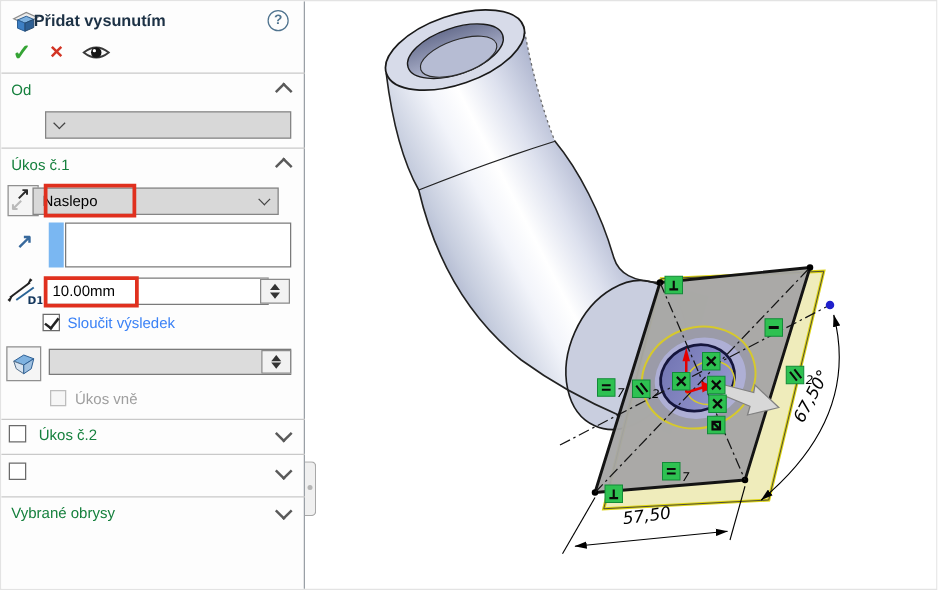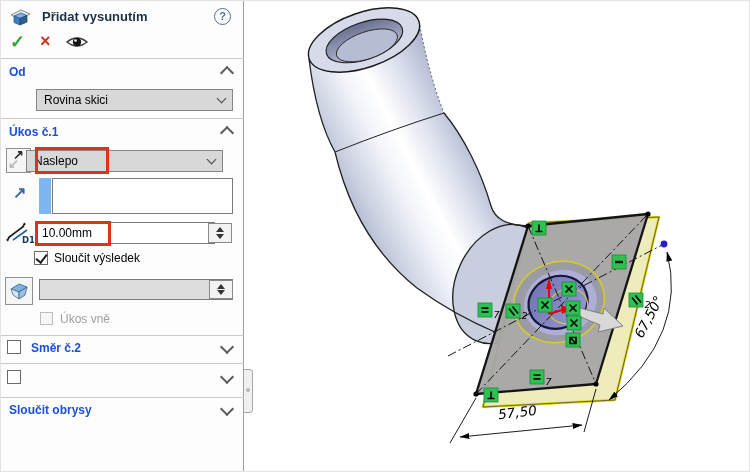--- a/index.html
+++ b/index.html
@@ -1,23 +1,23 @@
 <!DOCTYPE html>
 <html><head>
 <meta charset="utf-8">
 <style>
   html,body{margin:0;padding:0;background:#fff;}
   .app{position:relative;width:750px;height:472px;background:#ffffff;
        font-family:"Liberation Sans",sans-serif;overflow:hidden;border:1px solid #e3e3e3;box-sizing:border-box;}
   
   .pm{position:absolute;left:0;top:0;width:243px;height:472px;background:#fdfdfd;border-right:1px solid #9aa0a6;box-sizing:border-box;}
   .divider{position:absolute;left:0;width:243px;height:1px;background:#c9c9c9;}
-  .lbl{position:absolute;font-size:12px;color:#000000;white-space:nowrap;}
-  .bold{font-weight:bold;color:#1d4ed8;}
-  .pm-title{position:absolute;left:41px;top:8px;font-size:13px;font-weight:bold;color:#1c3145;}
+  .lbl{position:absolute;font-size:12px;color:#3b82f6;white-space:nowrap;}
+  .bold{font-weight:normal;color:#15803d;}
+  .pm-title{position:absolute;left:26px;top:8px;font-size:13px;font-weight:bold;color:#1c3145;}
   .help{position:absolute;right:12px;top:7px;width:15px;height:15px;border:1.5px solid #50748f;border-radius:50%;
         color:#50748f;font-size:11px;font-weight:bold;text-align:center;line-height:15px;}
   .ok{position:absolute;left:9px;top:30px;color:#35a435;font-size:18px;font-weight:bold;}
   .cancel{position:absolute;left:39px;top:30px;color:#d23424;font-size:18px;font-weight:bold;}
   .eye{position:absolute;left:64px;top:33px;}
   .chev{position:absolute;width:8px;height:8px;border-right:2px solid #5a5a5a;border-bottom:2px solid #5a5a5a;}
   .chev.up{transform:rotate(-135deg);}
   .chev.down{transform:rotate(45deg);}
   .combo{position:absolute;height:22px;background:#d8d8d8;border:1px solid #858585;box-sizing:border-box;
          display:flex;align-items:center;padding:0 7px;font-size:12px;color:#000;}
@@ -68,21 +68,20 @@
       <path d="M2,8 Q12,0 22,8 Q12,16 2,8 Z" fill="#fafafa" stroke="#3a3a3a" stroke-width="1.5"></path>
       <circle cx="12" cy="8" r="4.2" fill="#141414"></circle>
       <circle cx="10.5" cy="6.5" r="1.3" fill="#ffffff"></circle>
     </svg>
 
     <div class="divider" style="top:57px"></div>
 
     <span class="lbl bold" style="left:8px;top:64px">Od</span>
     <span class="chev up" style="left:221px;top:67px"></span>
     <div class="combo" style="left:35px;top:88px;width:197px">
-      <span class="cv">Rovina skici</span>
       <span class="cchev"></span>
     </div>
 
     <div class="divider" style="top:117px"></div>
 
     <span class="lbl bold" style="left:8px;top:124px">Úkos č.1</span>
     <span class="chev up" style="left:221px;top:127px"></span>
 
     <div class="sqbtn" style="left:5px;top:147px;width:25px;height:25px">
       <span class="arrow-glyph" style="left:6px;top:-2px;font-size:13px;color:#2b2b2b">↗</span>
@@ -129,31 +128,31 @@
         <div class="u"></div>
         <div class="d"></div>
       </div>
 
     <div class="checkbox disabled" style="left:39px;top:311px;width:13px;height:13px"></div>
     <span class="lbl dis" style="left:59px;top:311px">Úkos vně</span>
 
     <div class="divider" style="top:334px"></div>
 
     <div class="checkbox" style="left:6px;top:339px"></div>
-    <span class="lbl bold" style="left:30px;top:340px">Směr č.2</span>
+    <span class="lbl bold" style="left:30px;top:340px">Úkos č.2</span>
     <span class="chev down" style="left:221px;top:341px"></span>
 
     <div class="divider" style="top:362px"></div>
 
     <div class="checkbox" style="left:6px;top:369px"></div>
     <span class="chev down" style="left:221px;top:371px"></span>
 
     <div class="divider" style="top:396px"></div>
 
-    <span class="lbl bold" style="left:8px;top:402px">Sloučit obrysy</span>
+    <span class="lbl bold" style="left:8px;top:402px">Vybrané obrysy</span>
     <span class="chev down" style="left:221px;top:403px"></span>
   </div>
 
   <div class="handle"></div>
 
   <svg class="vp" width="507" height="472" viewBox="243 0 507 472">
     <defs>
       <linearGradient id="tg" gradientUnits="userSpaceOnUse" x1="312" y1="178" x2="468" y2="98">
         <stop offset="0" stop-color="#97a0bf"></stop>
           <stop offset="0.2" stop-color="#c6cdde"></stop>

